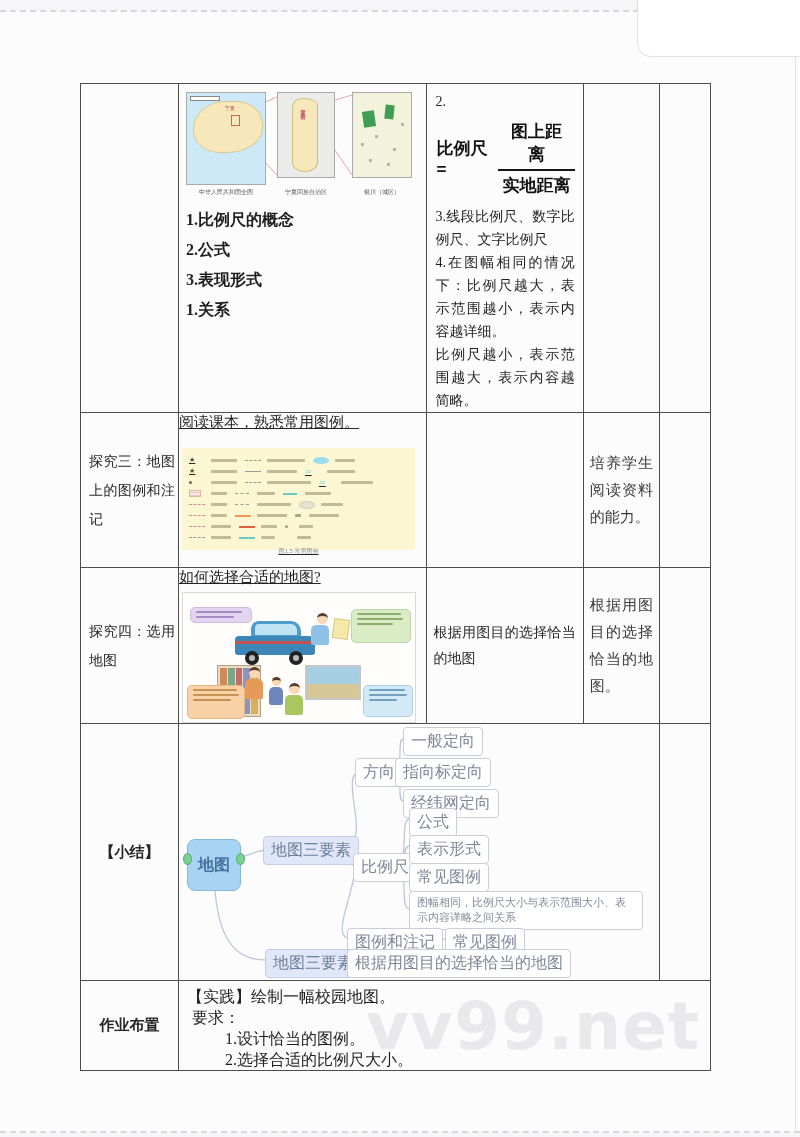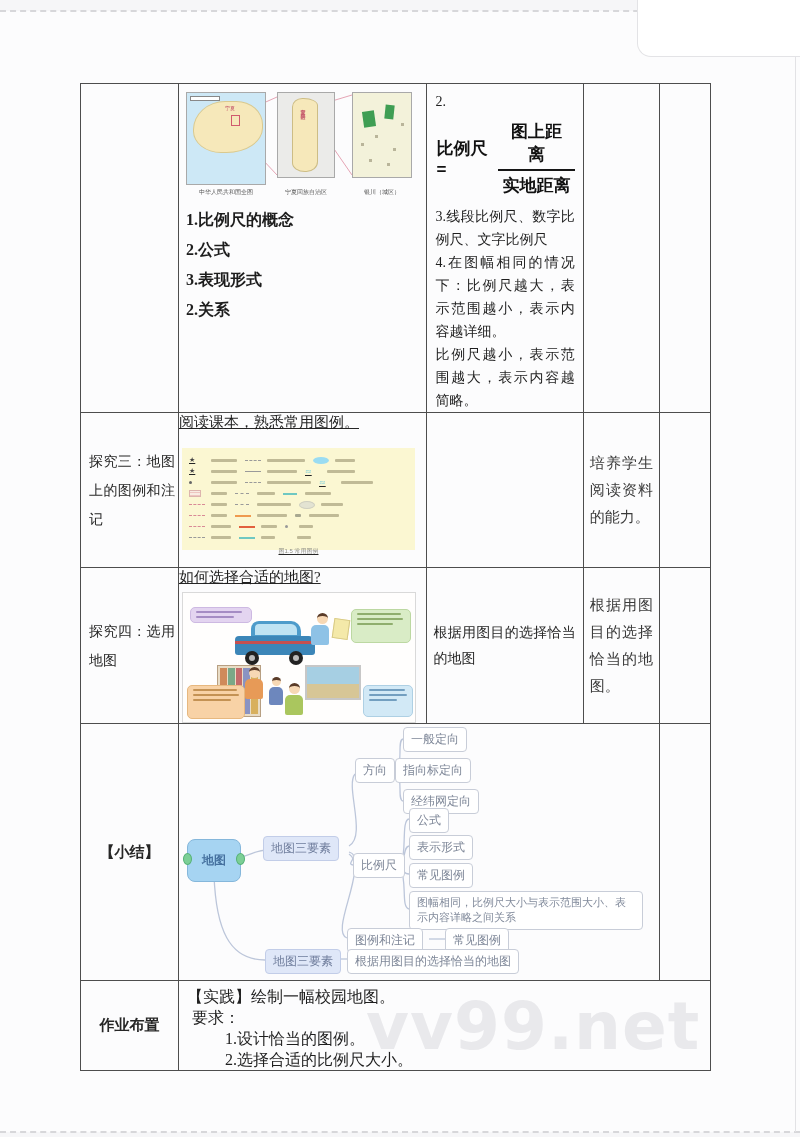--- a/index.html
+++ b/index.html
@@ -106,24 +106,24 @@
   .mapsheet { position:absolute; left:22px; top:6px; width:16px; height:20px; background:#f4e9a9; border:1px solid #d7c986; transform:rotate(8deg); }
   .shelf { position:absolute; left:34px; top:72px; width:44px; height:52px; border:1px solid #b79f82; background:#e9dcc5; display:flex; padding:2px; gap:1px; }
   .shelf i { flex:1; }
   .photo { position:absolute; left:122px; top:72px; width:56px; height:35px; border:2px solid #c7c7c7;
     background:linear-gradient(#a6cfe3 0 55%, #d7c696 55% 100%); }
 
   
   .mindmap { position:relative; width:480px; height:255px; }
   .mm-svg { position:absolute; left:0; top:0; width:480px; height:255px; }
   .mm-node { position:absolute; background:#fff; border:1px solid #c8cdd8; border-radius:4px; color:#7e8798;
-    font-family:"Liberation Sans","DejaVu Sans",sans-serif; font-size:12px; padding:3px 7px; white-space:nowrap; }
+    font-family:"Liberation Sans","DejaVu Sans",sans-serif; font-size:16px; padding:3px 7px; white-space:nowrap; }
   .mm-branch { background:#dfe7f8; border-color:#c2cde8; color:#6f7d9c; }
   .mm-root { background:#a6d4f2; border-color:#85b7db; color:#45719f; font-weight:bold; border-radius:8px;
-    width:54px; height:43px; display:flex; align-items:center; justify-content:center; }
+    width:54px; height:52px; display:flex; align-items:center; justify-content:center; }
   .mm-root:before, .mm-root:after { content:""; position:absolute; top:13px; width:7px; height:10px;
     background:#7ccf96; border:1px solid #56b277; border-radius:50%; }
   .mm-root:before { left:-5px; } .mm-root:after { right:-5px; }
   .mm-wide { white-space:normal; width:234px; font-size:11px; line-height:1.4; color:#828b9c; }
 
   
   .hw { padding:5px 6px 0 8px; font-size:16px; line-height:21px; color:#1f1f1f; }
   .hw .ind1 { margin-left:5px; }
   .hw .ind2 { margin-left:38px; }
 </style>
@@ -179,21 +179,21 @@
           </div>
         </div>
         <div class="map-cap cap1">中华人民共和国全图</div>
         <div class="map-cap cap2">宁夏回族自治区</div>
         <div class="map-cap cap3">银川（城区）</div>
       </div>
       <div class="r1-list">
         <div>1.比例尺的概念</div>
         <div>2.公式</div>
         <div>3.表现形式</div>
-        <div>2.关系</div>
+        <div>1.关系</div>
       </div>
     </td>
     <td>
       <div class="r1-right">
         <div class="item">2.</div>
         <div class="formula">
           <span class="lhs">比例尺=</span>
           <span class="frac">
             <span class="num">图上距离</span>
             <span class="den">实地距离</span>

